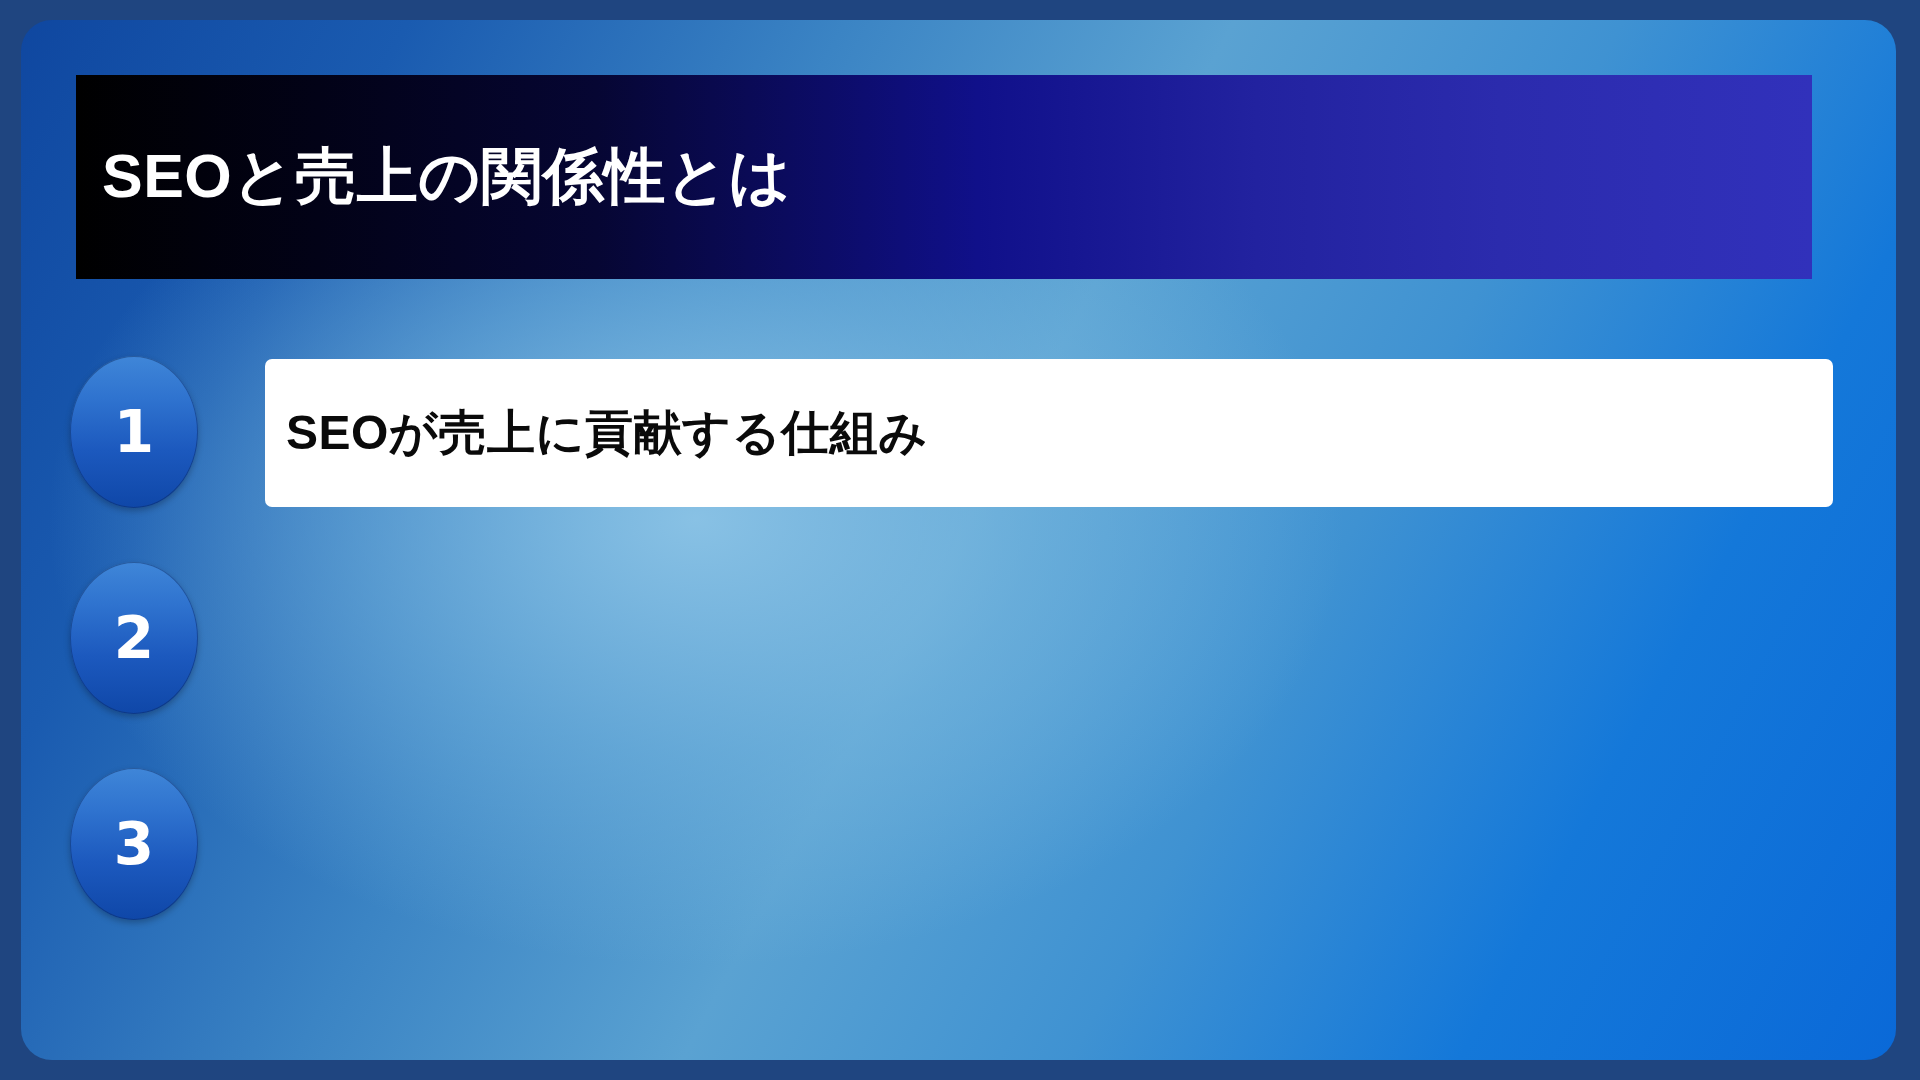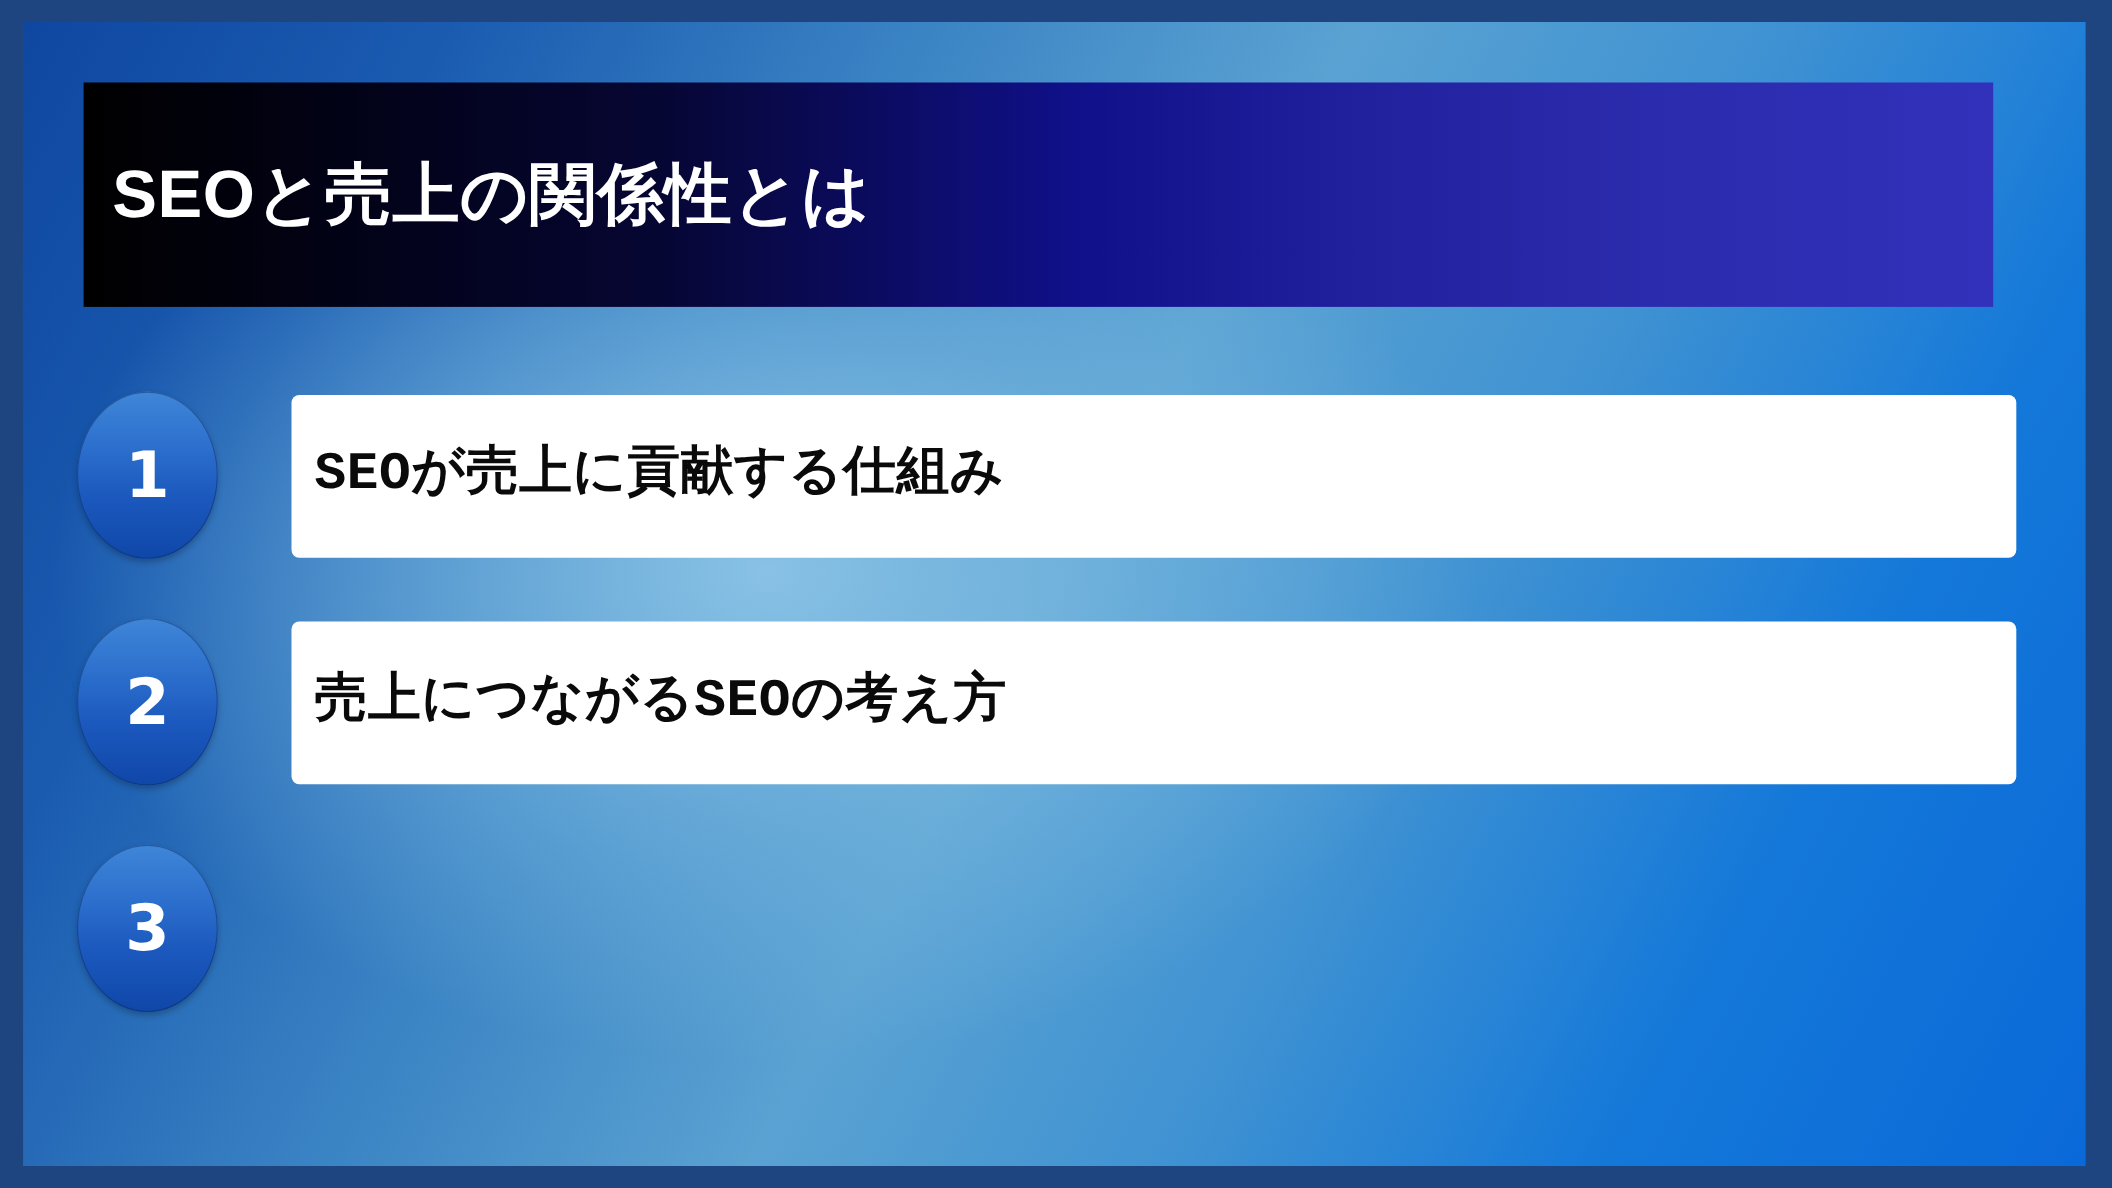--- a/index.html
+++ b/index.html
@@ -35,20 +35,21 @@
           rgba(120,184,224,0.55) 38%,
           rgba(90,160,210,0.0) 72%),
       linear-gradient(118deg,
           #0f47a0 0%,
           #1a5bb0 16%,
           #3b84c4 34%,
           #5aa2d2 50%,
           #3f92d2 66%,
           #1478d9 82%,
           #0a69d8 100%);
+    border-radius: 31px;
   }
 
   
   #title-bar {
     position: absolute;
     left: 55px;
     top: 55px;
     width: 1736px;
     height: 204px;
     background: linear-gradient(90deg,
@@ -112,21 +113,20 @@
     position: absolute;
     left: 244px;
     top: 3px;
     right: 63px;
     height: 148px;
     background: #ffffff;
     border-radius: 7px;
     display: flex;
     align-items: center;
     box-sizing: border-box;
-    font-family: Liberation Mono, monospace;
   }
   .card-text {
     color: #0a0a0a;
     font-size: 48px;
     font-weight: 700;
     margin-left: 21px;
     white-space: nowrap;
     letter-spacing: 0.5px;
     line-height: 1.15;
   }
@@ -149,23 +149,20 @@
         </div>
         <div class="card">
           <span class="card-text">SEOが売上に貢献する仕組み</span>
         </div>
       </div>
 
       <div class="row">
         <div class="badge">
           <span class="badge-num">2</span>
         </div>
-        <div class="card">
-          <span class="card-text">売上につながるSEOの考え方</span>
-        </div>
       </div>
 
       <div class="row">
         <div class="badge">
           <span class="badge-num">3</span>
         </div>
       </div>
 
     </div>
   </div>

